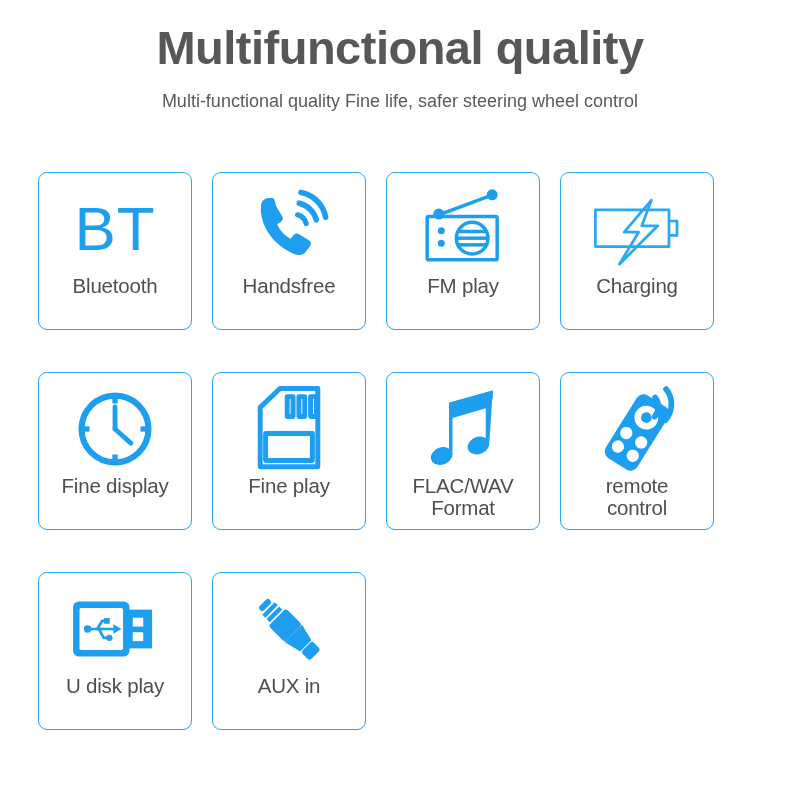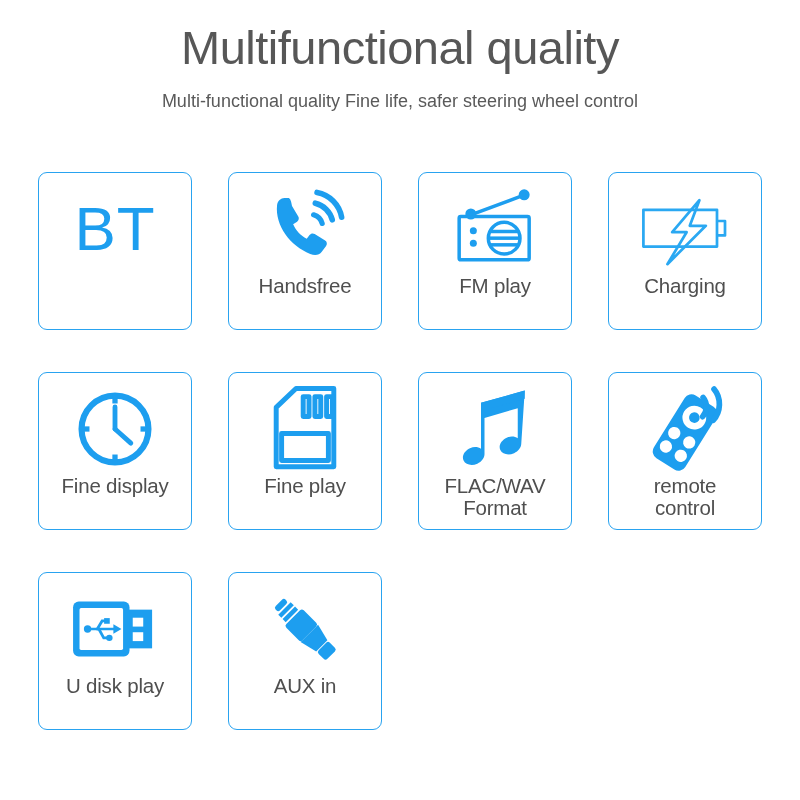--- a/index.html
+++ b/index.html
@@ -20,42 +20,42 @@
     position: relative;
     box-sizing: border-box;
   }
   
   .header {
     text-align: center;
     padding-top: 22px;
   }
   .title {
     font-size: 47px;
-    font-weight: normal;
+    font-weight: bold;
     color: #575757;
     letter-spacing: -0.5px;
     line-height: 1.12;
     margin: 0;
   }
   .subtitle {
     font-size: 18px;
     color: #5a5a5a;
     margin: 16px 0 0 0;
     line-height: 1.2;
   }
   
   .grid {
     position: absolute;
     left: 38px;
     top: 172px;
     width: 724px;
   }
   .row {
     display: flex;
-    gap: 36px;
+    gap: 20px;
     margin-bottom: 42px;
   }
   .tile {
     width: 154px;
     height: 158px;
     box-sizing: border-box;
     border: 1.3px solid #29a3f0;
     border-radius: 9px;
     background: #ffffff;
     display: flex;
@@ -107,20 +107,21 @@
   </div>
 
   <div class="grid">
 
     <div class="row">
 
       <div class="tile">
         <div class="tile-icon">
           <span class="bt-text">BT</span>
         </div>
+        <div class="tile-label">Bluetooth</div>
       </div>
 
       <div class="tile">
         <div class="tile-icon">
           <svg width="86" height="86" viewBox="0 0 100 100">
             <path fill="#1d9eef" d="M26 14c-4 0-8 3.5-8.5 8.5C15 46 33 70 56 79c5.5 2.2 10.5 1.5 13.5-2.5l5-6.6c1.6-2.1 1.1-5-1.1-6.4l-12.1-7.6c-2-1.3-4.6-0.8-6 1.1l-3.3 4.4c-7-3.7-12.6-9.6-15.8-16.9l4.6-3c2-1.3 2.6-3.9 1.4-5.9l-7.3-12.2C33.6 15.1 32 14 30.3 14z"></path>
             <path fill="none" stroke="#1d9eef" stroke-width="6.5" stroke-linecap="round" d="M62 20c9.5 2.2 17.3 9.9 19.7 19.3"></path>
             <path fill="none" stroke="#1d9eef" stroke-width="6" stroke-linecap="round" d="M60 33.5c4.8 1.4 8.6 5.2 10 10"></path>
             <path fill="none" stroke="#1d9eef" stroke-width="6.5" stroke-linecap="round" d="M64 7.5c14.5 2.6 26 14.2 28.6 28.7"></path>
           </svg>

